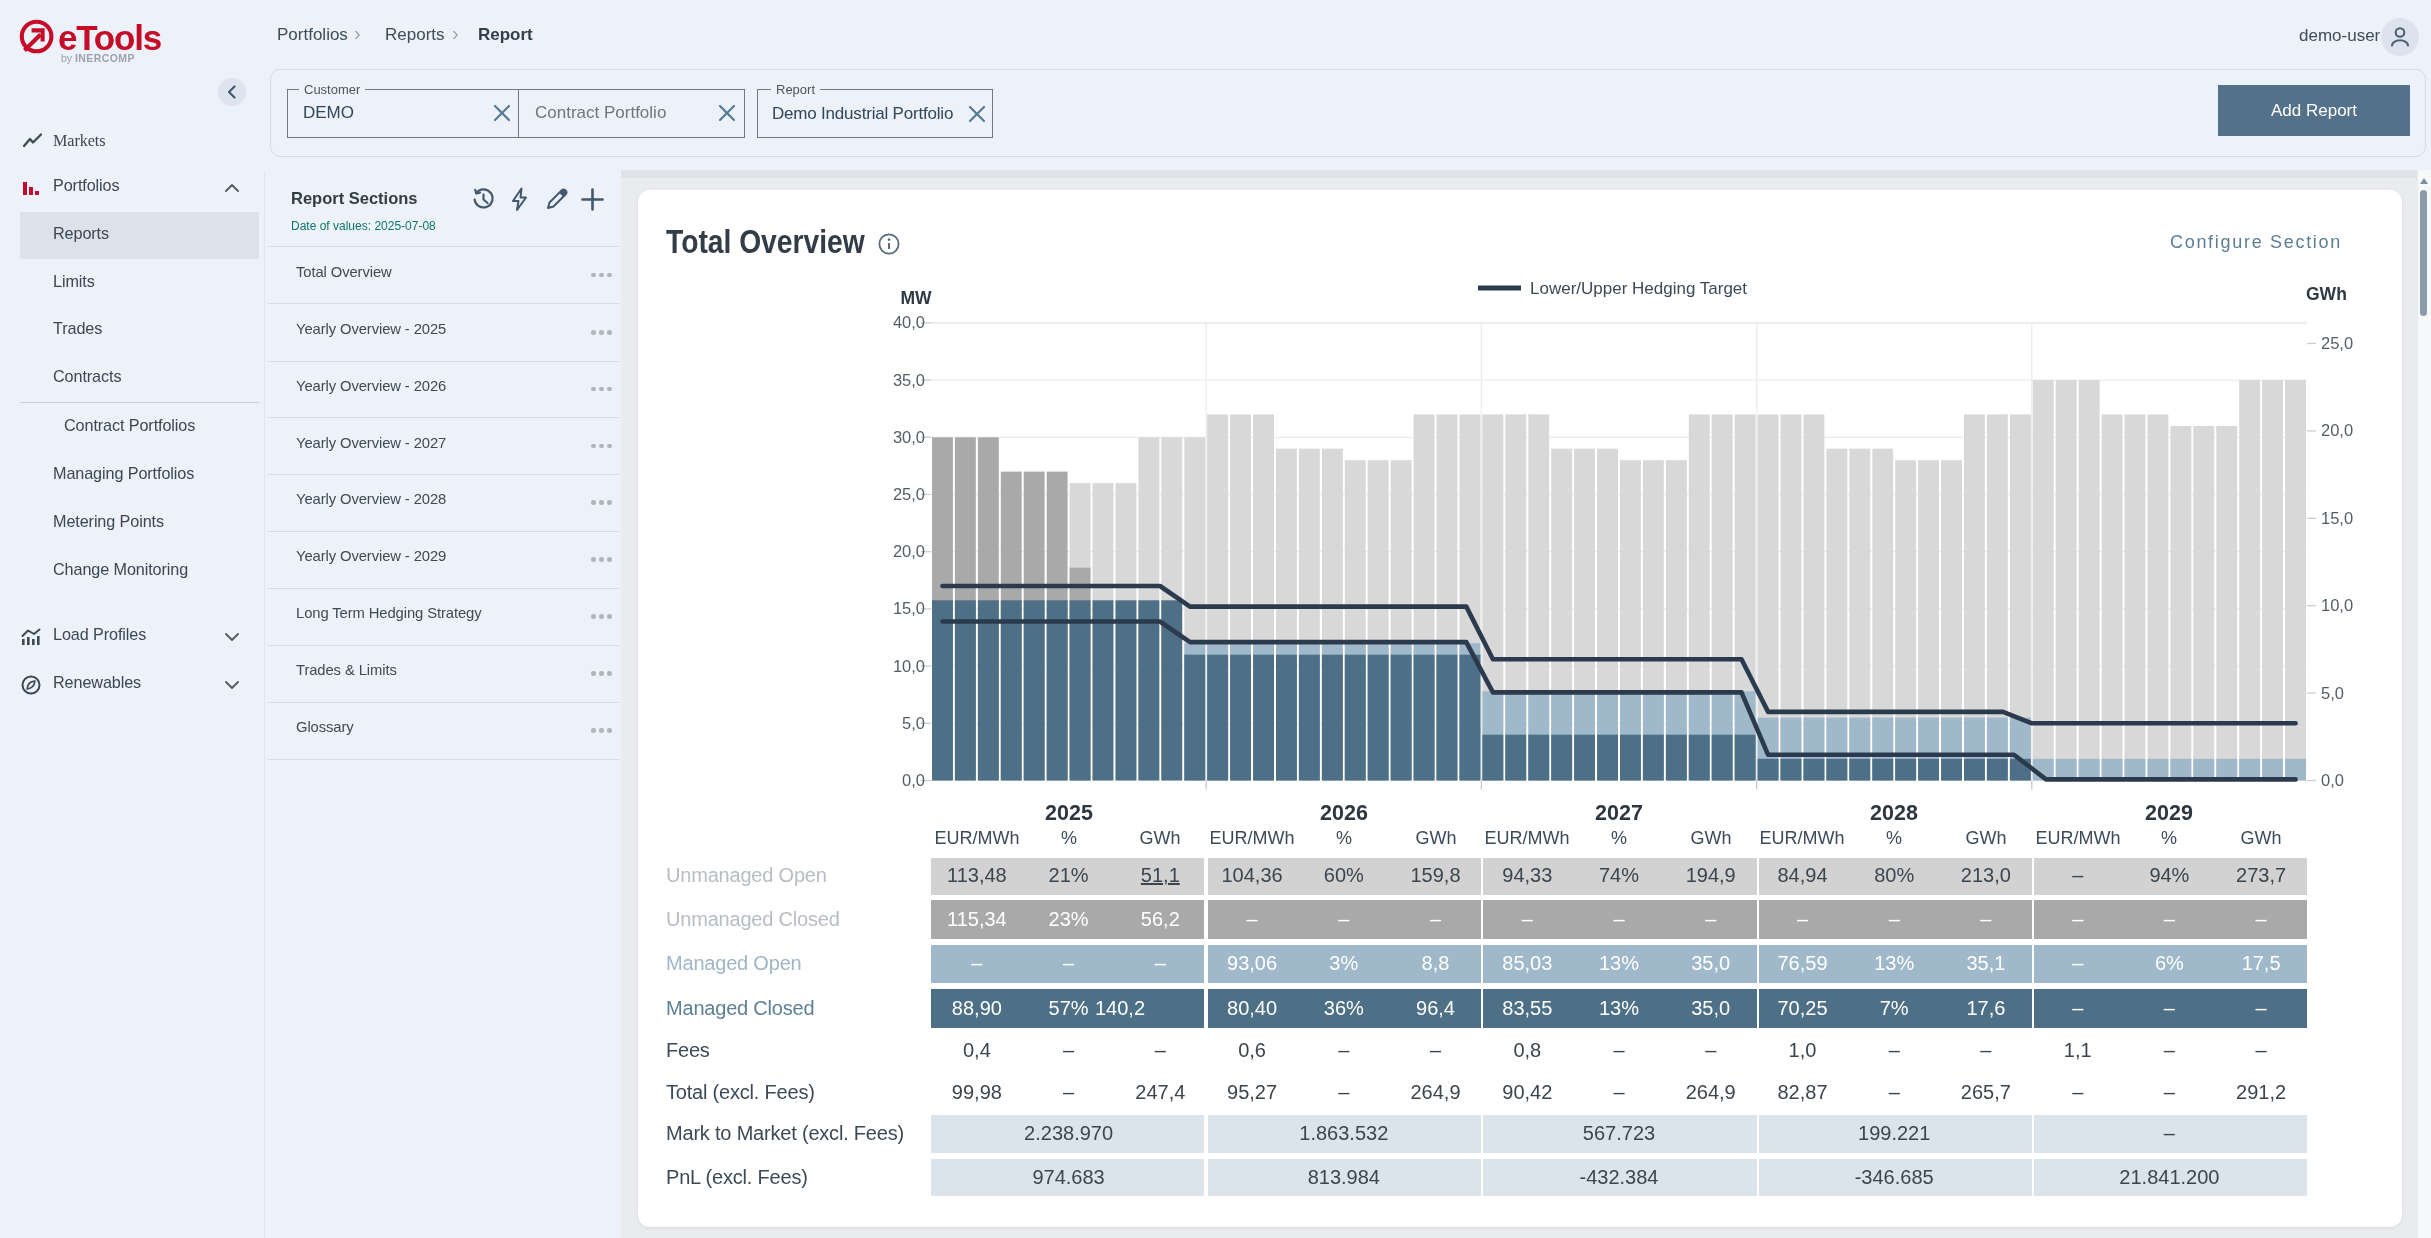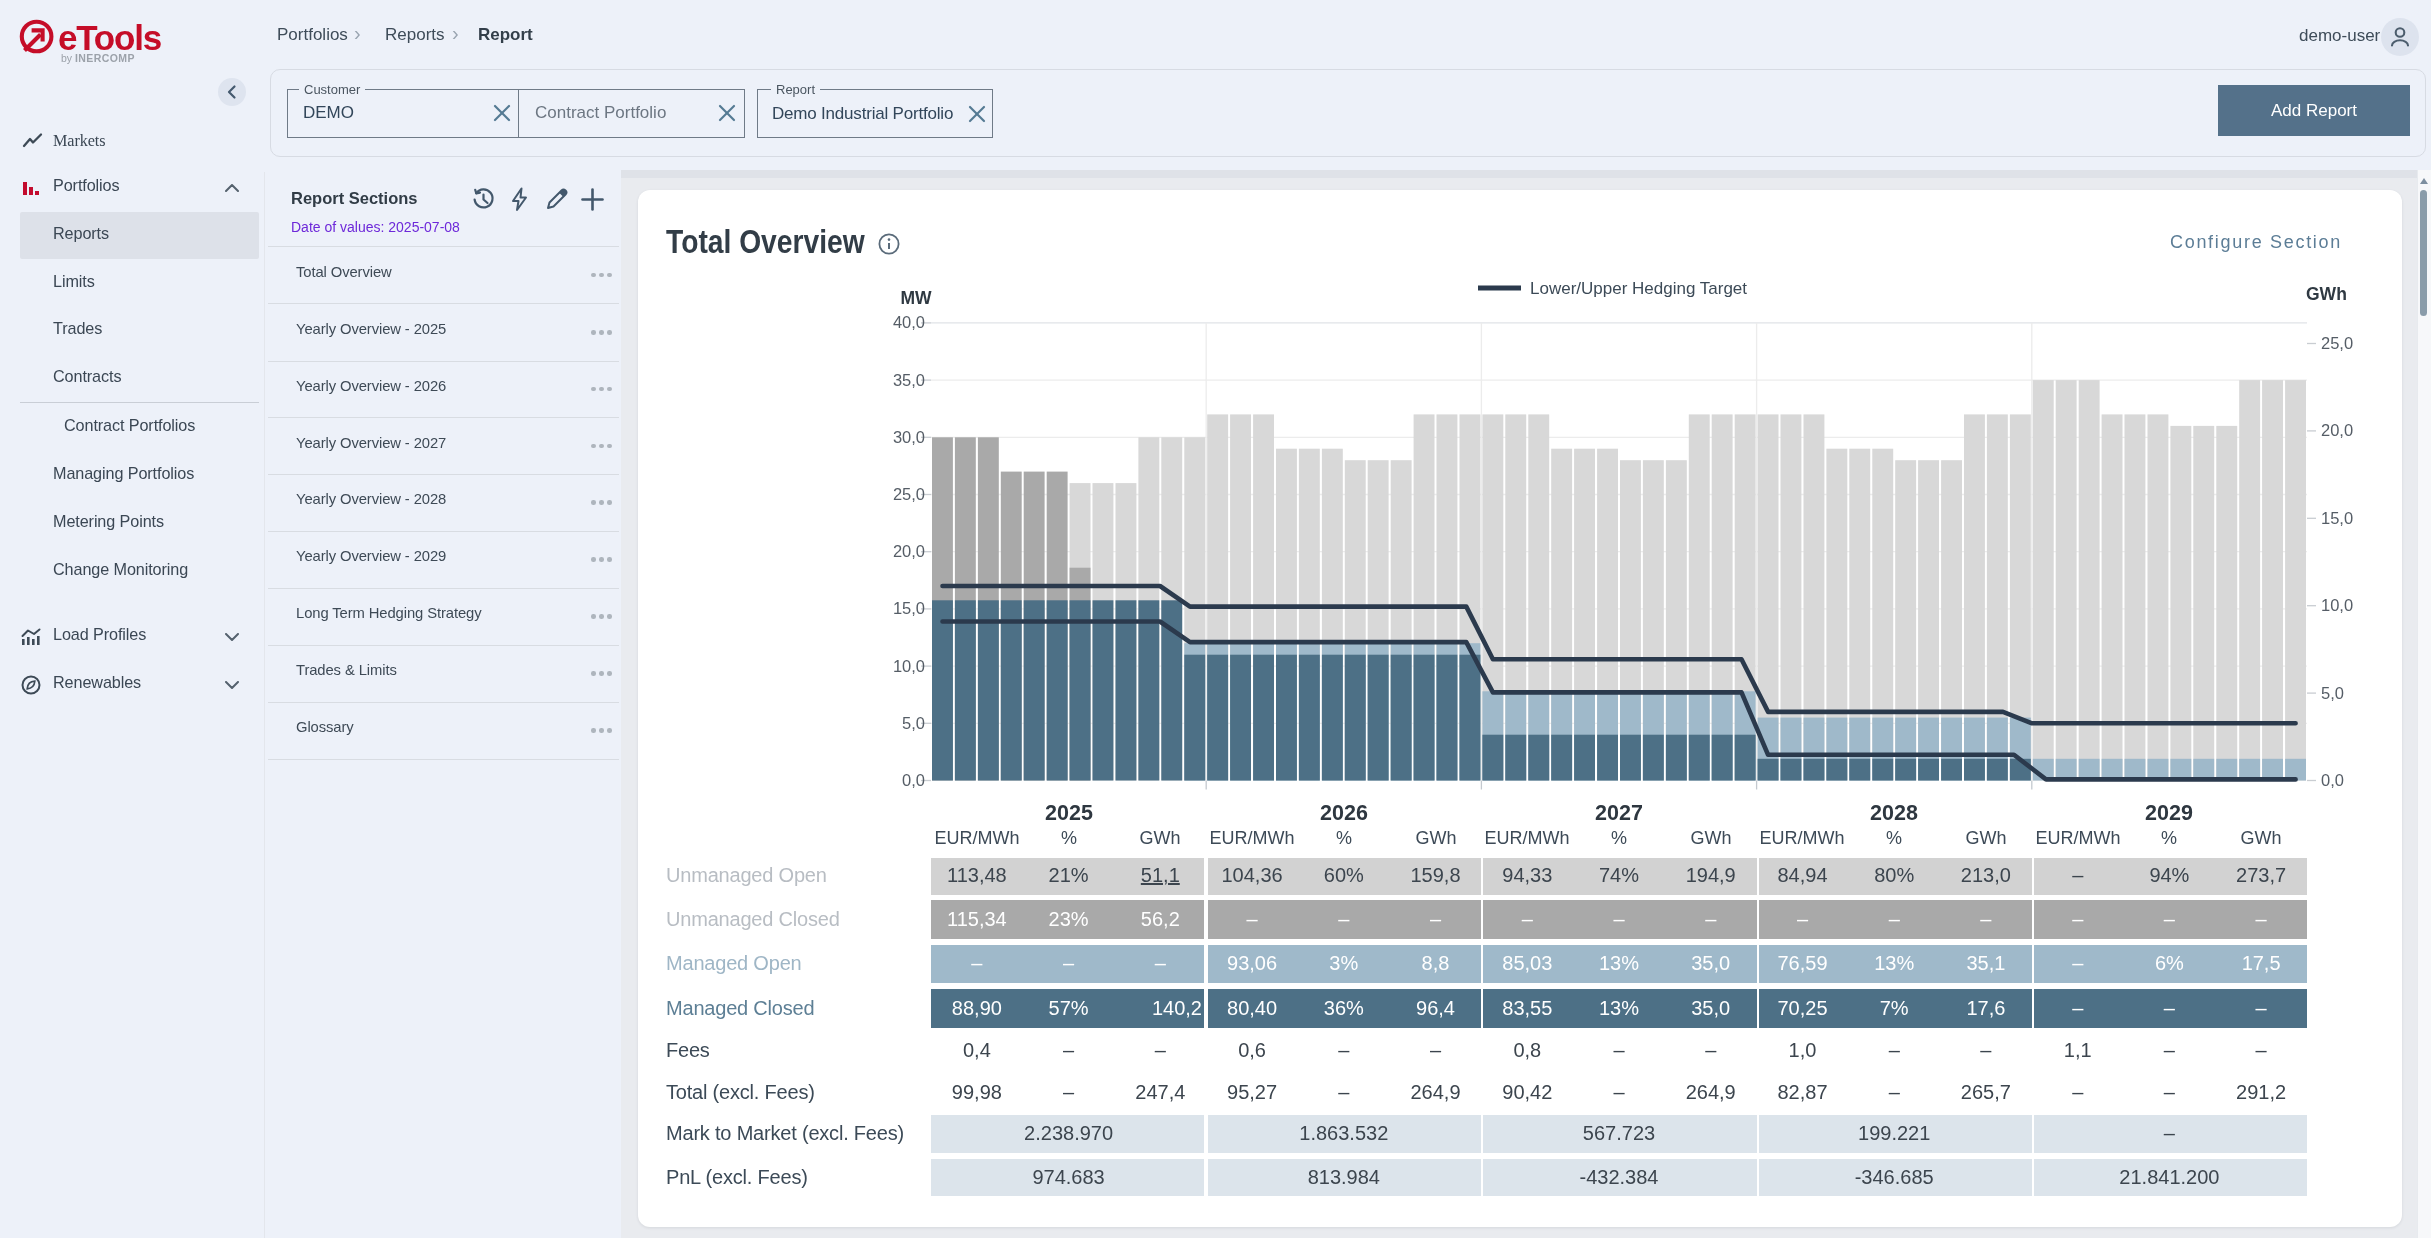--- a/index.html
+++ b/index.html
@@ -3,21 +3,21 @@
 <meta charset="utf-8">
 <style>
 * { margin:0; padding:0; box-sizing:border-box; }
 html,body { width:2431px; height:1238px; overflow:hidden; }
 body { background:#edf1f9; font-family:"Liberation Sans", sans-serif; position:relative; }
 .navlab { position:absolute; font-size:16.2px; letter-spacing:-0.1px; color:#3b4754; white-space:nowrap; }
 .selrow { position:absolute; background:#dde1e9; border-radius:2px; }
 .hline { position:absolute; height:1px; background:#c9ced6; }
 .hline2 { position:absolute; height:1px; background:#d8dce2; }
 .rstitle { position:absolute; font-size:16.5px; font-weight:bold; color:#313c46; white-space:nowrap; }
-.rsdate { position:absolute; font-size:14px; color:#6d28d9; white-space:nowrap; }
+.rsdate { position:absolute; font-size:12px; color:#0f766e; white-space:nowrap; }
 .rsitem { position:absolute; font-size:14.8px; letter-spacing:-0.1px; color:#3e4a56; white-space:nowrap; }
 .dots i { display:block; width:4.5px; height:4.5px; border-radius:50%; background:#aeb5bd; }
 .dots { position:absolute; display:flex; gap:3.5px; }
 .bc { position:absolute; font-size:17px; color:#3e4c59; white-space:nowrap; }
 .bcb { font-weight:bold; color:#333f4a; }
 .bcsep { position:absolute; font-size:20px; color:#9aa5b1; }
 .fcard { position:absolute; border:1px solid #d7dbe3; border-radius:10px; }
 .ibox { position:absolute; border:1px solid #6f7a87; }
 .ilab { position:absolute; font-size:13px; color:#4a5560; background:#edf1f9; padding:0 5px; white-space:nowrap; }
 .ival { position:absolute; font-size:17px; color:#32465a; white-space:nowrap; }
@@ -518,21 +518,21 @@
 <div class="val wh" style="left:2109.4px;top:952.1px;width:120px;">6%</div>
 <div class="val wh" style="left:2201.1px;top:952.1px;width:120px;">17,5</div>
 <div class="rowlab lab-bd" style="left:666px;top:996.5px;">Managed Closed</div>
 <div class="band" style="left:931.0px;top:989.2px;width:273.2px;height:38.6px;background:#4d7086;"></div>
 <div class="band" style="left:1208.2px;top:989.2px;width:273.2px;height:38.6px;background:#4d7086;"></div>
 <div class="band" style="left:1483.4px;top:989.2px;width:273.2px;height:38.6px;background:#4d7086;"></div>
 <div class="band" style="left:1758.6px;top:989.2px;width:273.2px;height:38.6px;background:#4d7086;"></div>
 <div class="band" style="left:2033.8px;top:989.2px;width:273.2px;height:38.6px;background:#4d7086;"></div>
 <div class="val wh" style="left:916.9px;top:996.5px;width:120px;">88,90</div>
 <div class="val wh" style="left:1008.6px;top:996.5px;width:120px;">57%</div>
-<div class="val wh" style="left:1082px;top:996.5px;width:120px;text-align:right;">140,2</div>
+<div class="val wh" style="left:1060px;top:996.5px;width:120px;">140,2</div>
 <div class="val wh" style="left:1192.1px;top:996.5px;width:120px;">80,40</div>
 <div class="val wh" style="left:1283.8px;top:996.5px;width:120px;">36%</div>
 <div class="val wh" style="left:1375.5px;top:996.5px;width:120px;">96,4</div>
 <div class="val wh" style="left:1467.3px;top:996.5px;width:120px;">83,55</div>
 <div class="val wh" style="left:1559.0px;top:996.5px;width:120px;">13%</div>
 <div class="val wh" style="left:1650.7px;top:996.5px;width:120px;">35,0</div>
 <div class="val wh" style="left:1742.5px;top:996.5px;width:120px;">70,25</div>
 <div class="val wh" style="left:1834.2px;top:996.5px;width:120px;">7%</div>
 <div class="val wh" style="left:1925.9px;top:996.5px;width:120px;">17,6</div>
 <div class="val wh" style="left:2017.7px;top:996.5px;width:120px;">–</div>

